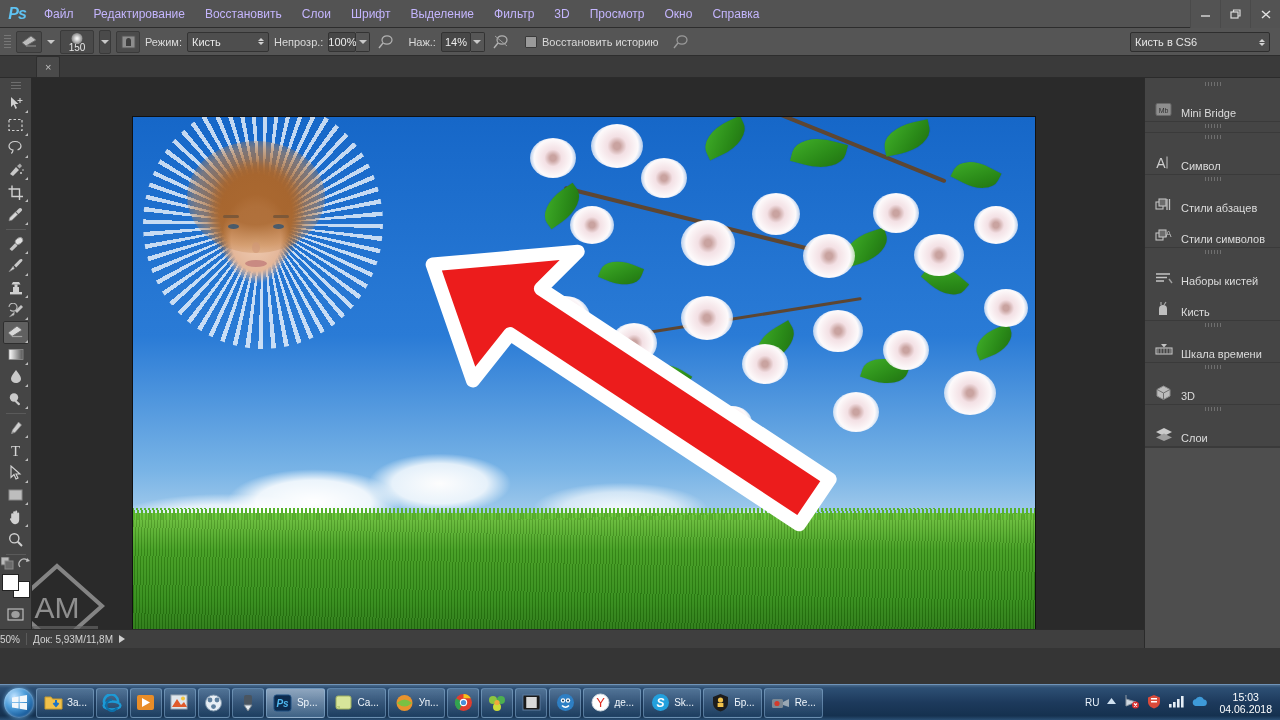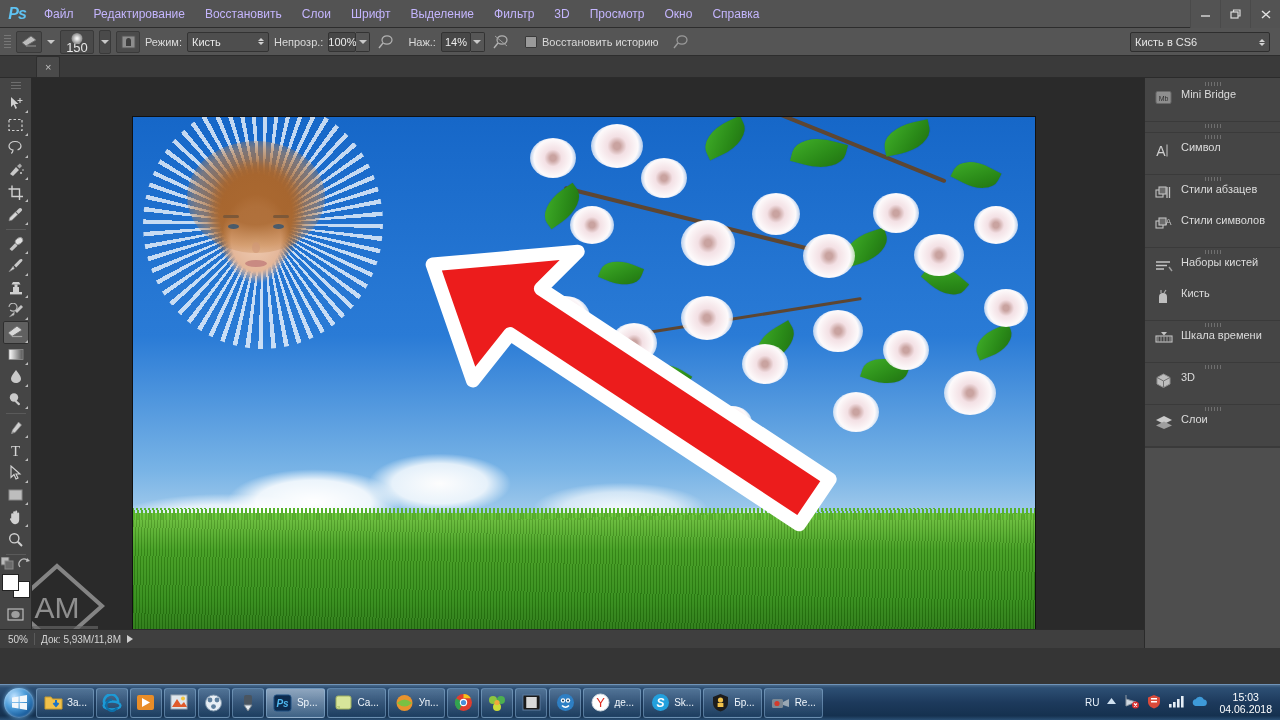--- a/index.html
+++ b/index.html
@@ -46,21 +46,21 @@
   .brushpreset {
     width:34px; height:24px; background:#4a4a4a; border:1px solid #3a3a3a;
     position:relative; display:flex; align-items:flex-end; justify-content:center;
     border-radius:2px;
   }
   .brushpreset .dot {
     position:absolute; top:2px; left:50%; transform:translateX(-50%);
     width:11px; height:11px; border-radius:50%;
     background:radial-gradient(circle,#f2f2f2 10%,#9a9a9a 60%,#4a4a4a 100%);
   }
-  .brushpreset .num { font-size:13px; color:#e8e8e8; line-height:11px; }
+  .brushpreset .num { font-size:10px; color:#e8e8e8; line-height:11px; }
   .preset-caret { width:12px;height:24px;background:#4a4a4a;border:1px solid #3a3a3a;display:flex;align-items:center;justify-content:center;border-radius:2px; }
   .iconbtn {
     width:24px; height:22px; background:#4b4b4b; border:1px solid #3a3a3a;
     display:flex; align-items:center; justify-content:center; border-radius:2px;
   }
   .lbl { color:#dadada; font-size:11px; white-space:nowrap; }
   .combo {
     height:20px; background:#4e4e4e; border:1px solid #333; border-radius:2px;
     display:flex; align-items:center; padding:0 4px; color:#e8e8e8; font-size:11px;
     justify-content:space-between; gap:6px;
@@ -191,31 +191,31 @@
 
   
   .rightpanel {
     width:136px; background:#454545; border-left:1px solid #2b2b2b;
     display:flex; flex-direction:column; padding-top:2px;
   }
   .pgroup { border-bottom:1px solid #3a3a3a; padding-bottom:2px; }
   .pgrip { height:8px; display:flex; align-items:center; justify-content:center; gap:2px; }
   .pgrip i { width:1px;height:4px;background:#6f6f6f;display:block; }
   .pitem {
-    height:31px; display:flex; align-items:flex-start; gap:8px; padding-left:9px;
+    height:31px; display:flex; align-items:flex-end; gap:8px; padding-left:9px;
     color:#dcdcdc; font-size:11px;
   }
   .picon { width:19px; height:19px; display:flex; align-items:center; justify-content:center; color:#cfcfcf; }
   .pfill { flex:1; background:#4e4e4e; border-top:1px solid #3a3a3a; }
 
   
   .statusbar {
     position:absolute; left:0; right:136px; bottom:36px; height:19px;
     background:#3f3f3f; border-top:1px solid #2b2b2b;
-    display:flex; align-items:center; gap:6px; padding-left:8px; font-size:10px; color:#d4d4d4;
+    display:flex; align-items:center; gap:6px; font-size:10px; color:#d4d4d4;
   }
   .statusbar .sep { width:1px;height:12px;background:#5a5a5a; }
   .stattri { width:0;height:0;border-top:4px solid transparent;border-bottom:4px solid transparent;border-left:6px solid #cfcfcf; }
 
   
   .taskbar {
     position:absolute; left:0; right:0; bottom:0; height:36px;
     background:linear-gradient(180deg,#4a6b8c 0%,#2d4f74 8%,#1d3a5c 50%,#15314f 88%,#2a4f74 100%);
     display:flex; align-items:center; gap:2px; padding:0 4px;
     border-top:1px solid #6f93b8;

